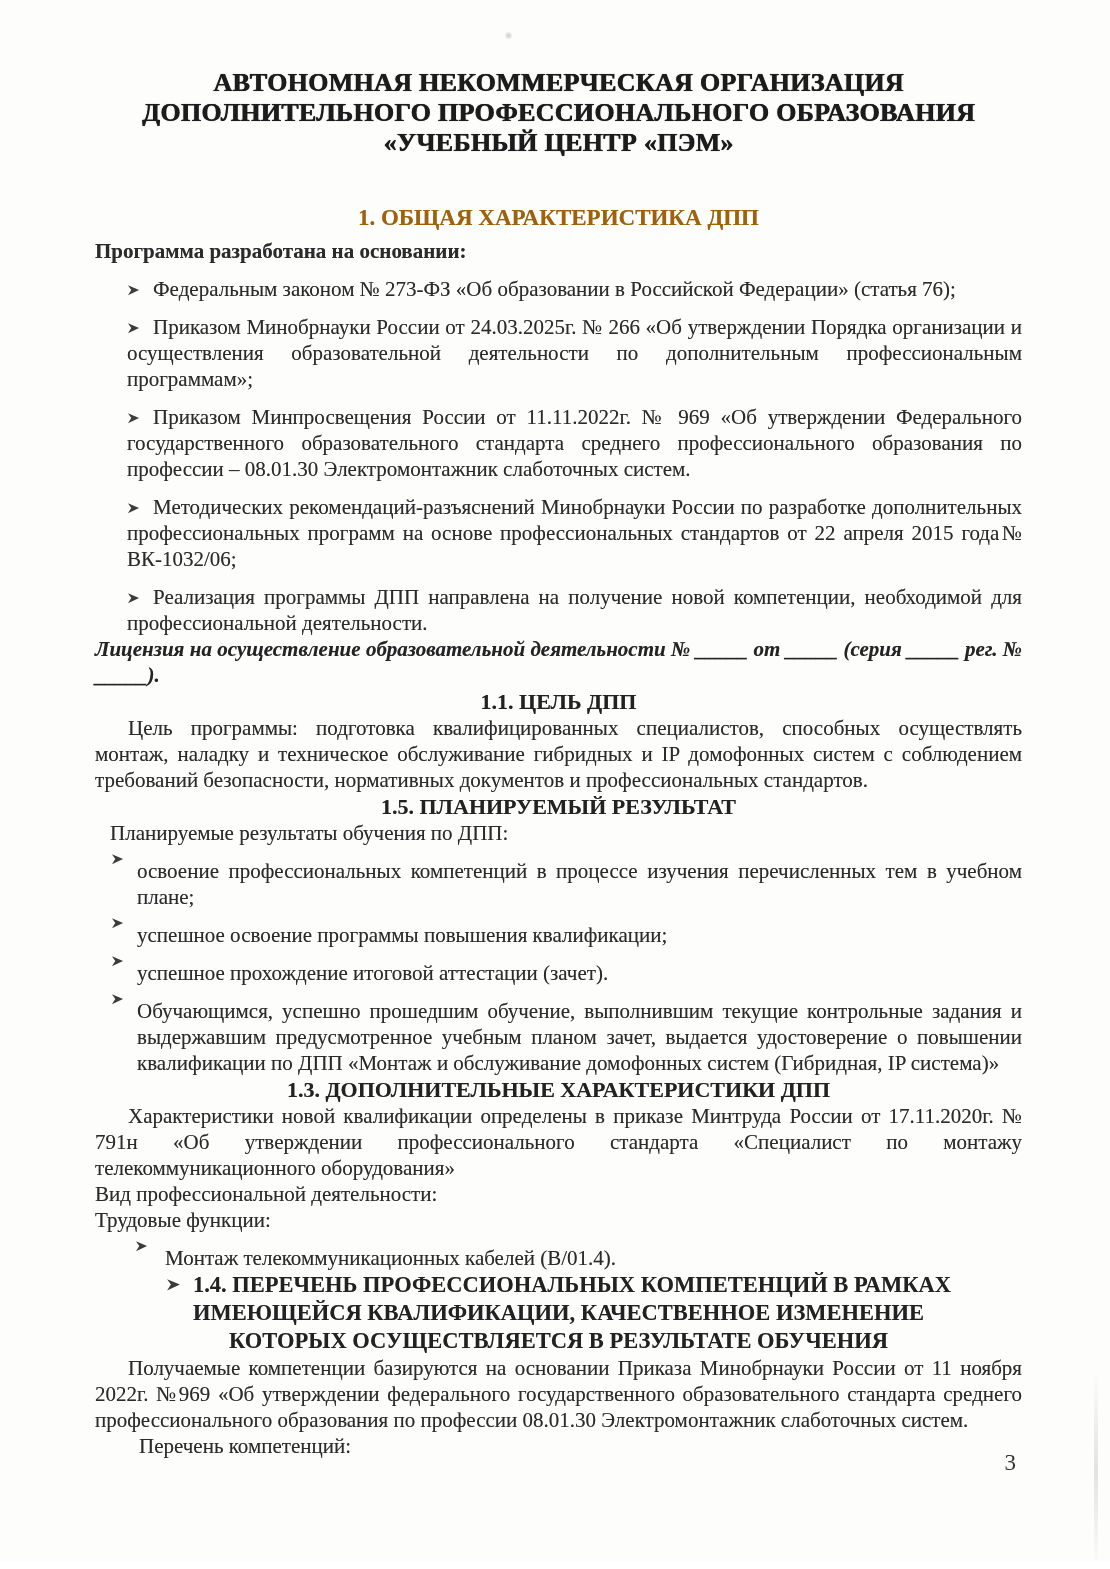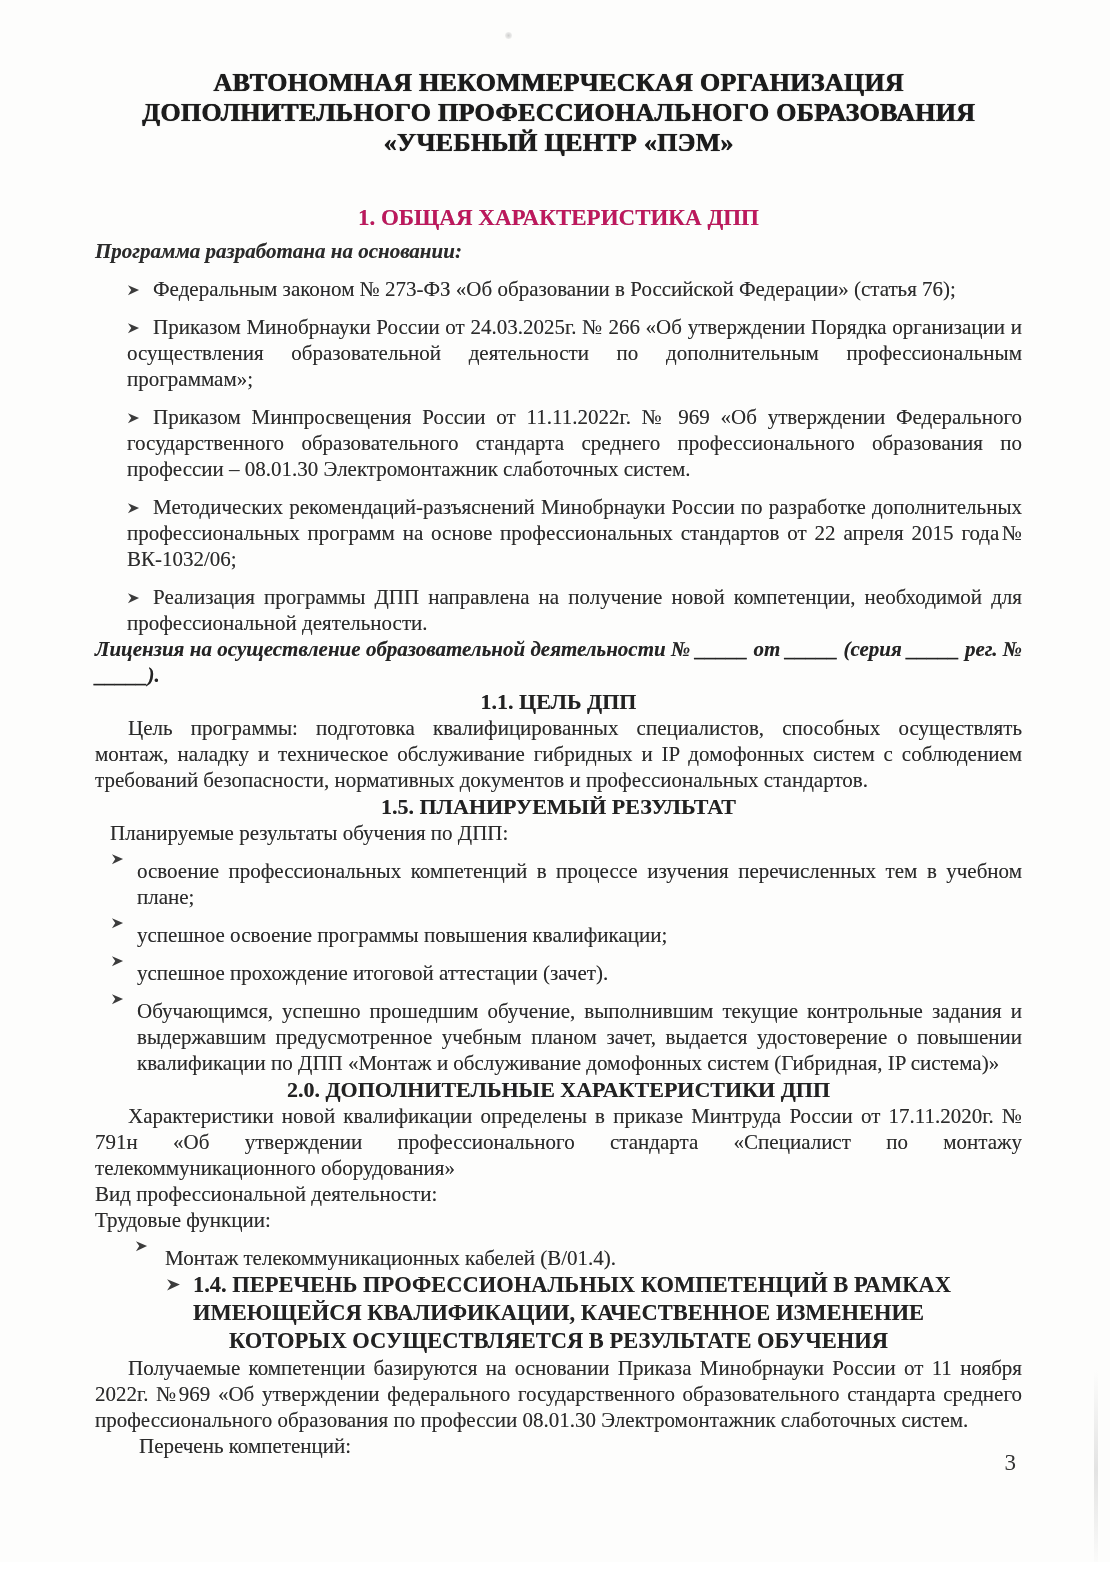--- a/index.html
+++ b/index.html
@@ -26,21 +26,21 @@
     letter-spacing: 0.3px;
     text-shadow: 0.6px 0 0 #1c1c1c, 0 0 1px rgba(20,20,20,0.55);
     margin-bottom: 46px;
   }
   
   .h-main {
     text-align: center;
     font-weight: 700;
     font-size: 23px;
     line-height: 27px;
-    color: #be185d;
+    color: #a16207;
     margin: 0 0 7px 0;
   }
   .h-sub {
     text-align: center;
     font-weight: 700;
     font-size: 22px;
     line-height: 27px;
     color: #222;
     margin: 0;
   }
@@ -52,21 +52,21 @@
     color: #222;
     margin: 0;
     padding: 0 38px;
   }
   
   .line, .para, .li-a, .li-text {
     font-size: 21px;
     line-height: 26px;
     margin-top: 12px;
   }
-  .bold { font-weight: 700; font-style: italic; }
+  .bold { font-weight: 700; }
   .para { text-align: justify; margin: 0; }
   .para.indent { text-indent: 33px; }
   .line { margin: 0; }
   .line.small-indent { margin-left: 15px; }
   .line.para-indent { margin-left: 44px; }
   .license {
     font-weight: 700;
     font-style: italic;
     font-size: 21px;
     line-height: 26px;
@@ -186,21 +186,21 @@
           <span class="li-text">успешное прохождение итоговой аттестации (зачет).</span>
         </div>
       <div class="li-flex li-b">
           <span class="marker"><svg width="13" height="14" viewBox="0 0 14 14">
               <use href="#arrowhead"></use>
             </svg></span>
           <span class="li-text">Обучающимся, успешно прошедшим обучение, выполнившим текущие контрольные задания и выдержавшим предусмотренное учебным планом зачет, выдается удостоверение о повышении квалификации по ДПП «Монтаж и обслуживание домофонных систем (Гибридная, IP система)»</span>
         </div>
     </div>
 
-    <div class="h-sub">2.0. ДОПОЛНИТЕЛЬНЫЕ ХАРАКТЕРИСТИКИ ДПП</div>
+    <div class="h-sub">1.3. ДОПОЛНИТЕЛЬНЫЕ ХАРАКТЕРИСТИКИ ДПП</div>
     <p class="para indent">Характеристики новой квалификации определены в приказе Минтруда России от 17.11.2020г. № 791н «Об утверждении профессионального стандарта «Специалист по монтажу телекоммуникационного оборудования»</p>
 
     <p class="line">Вид профессиональной деятельности:</p>
 
     <p class="line">Трудовые функции:</p>
     <div class="li-flex li-c">
         <span class="marker"><svg width="13" height="14" viewBox="0 0 14 14">
             <use href="#arrowhead"></use>
           </svg></span>
         <span class="li-text">Монтаж телекоммуникационных кабелей (В/01.4).</span>

